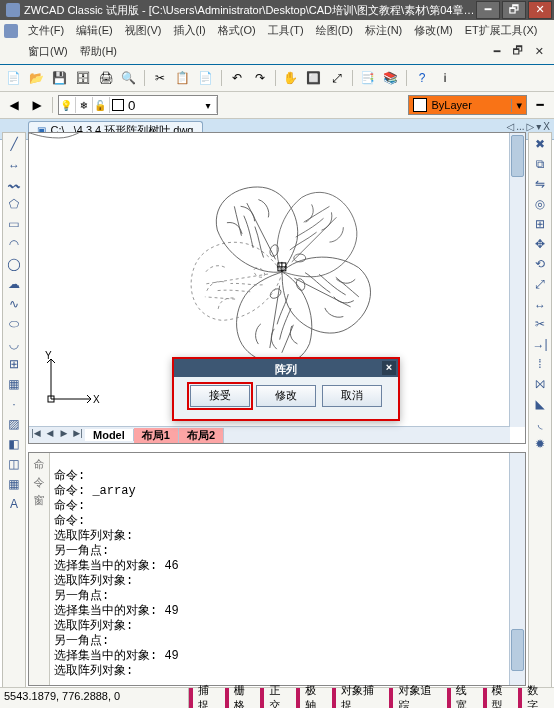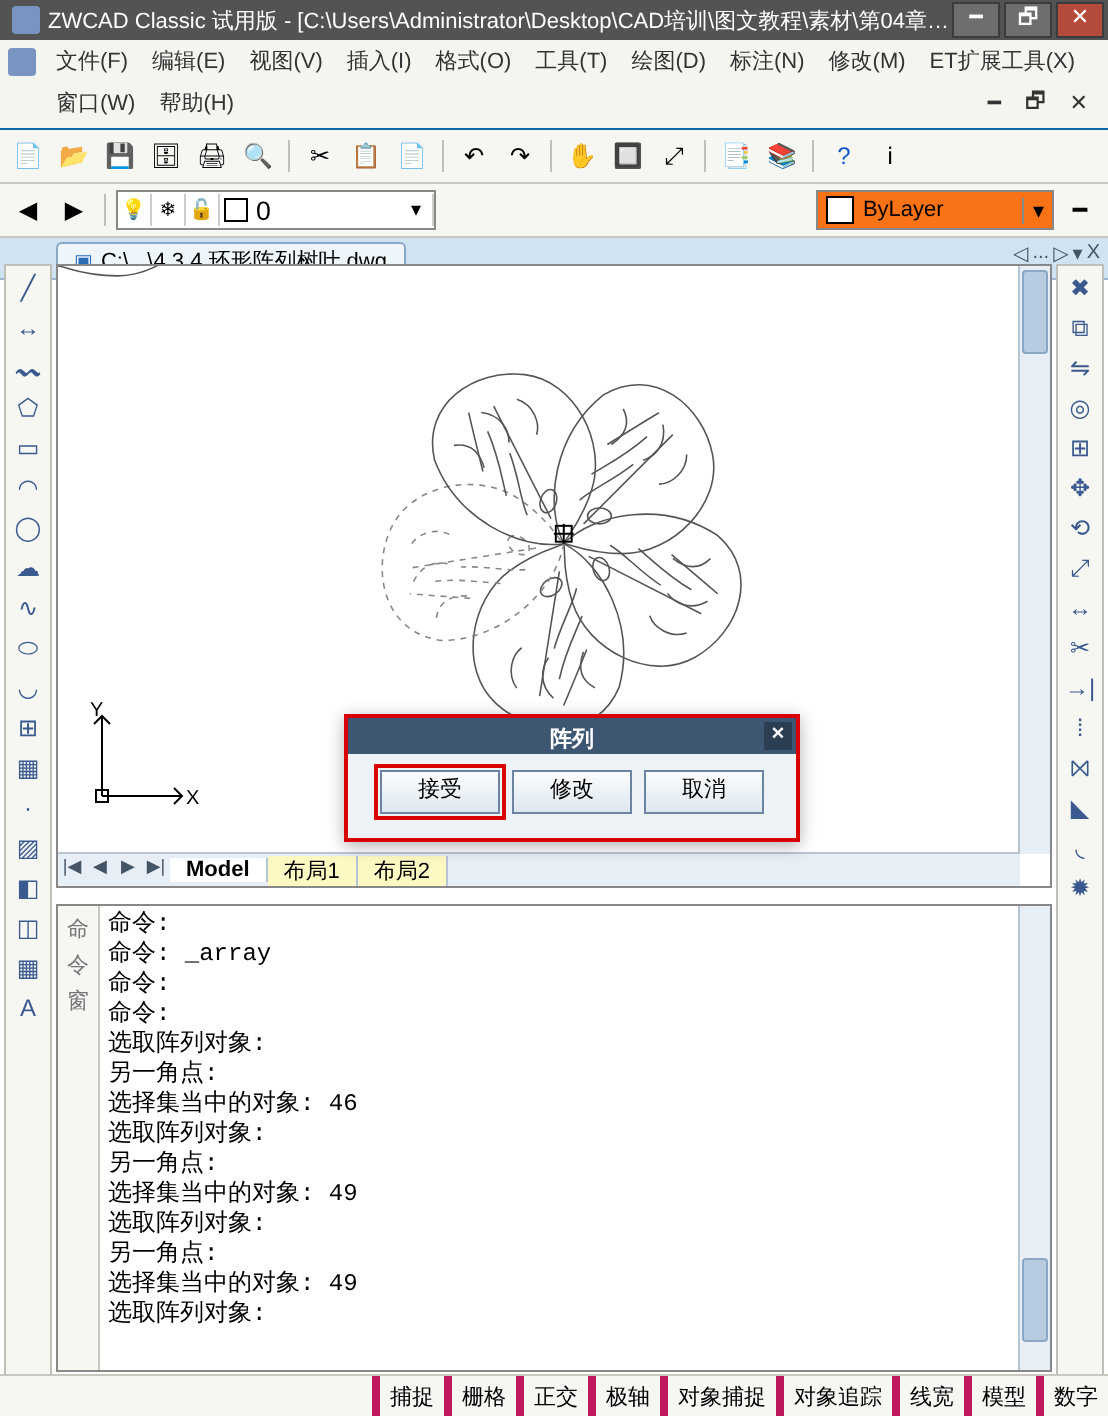--- a/index.html
+++ b/index.html
@@ -55,21 +55,21 @@
 .doc-tab .dwg-ic{color:#2d6db8;font-size:10px;}
 .doc-tabbar .tab-controls{position:absolute;right:4px;top:2px;display:flex;gap:2px;}
 .tab-controls span{font-size:10px;color:#456;}
 
 
 .canvas-wrap{position:absolute;left:28px;right:28px;top:132px;height:310px;border:1px solid #888;background:#fff;overflow:hidden;}
 .canvas-wrap .sb-v{position:absolute;right:0;top:0;bottom:16px;width:15px;background:#e7eef6;border-left:1px solid #b5c5d5;}
 .canvas-wrap .sb-v .thumb{position:absolute;left:1px;right:1px;top:2px;height:40px;background:#b7cce0;border:1px solid #8aa8c5;border-radius:2px;}
 .canvas-wrap .sb-h{position:absolute;left:0;right:15px;bottom:0;height:16px;background:#e7eef6;border-top:1px solid #b5c5d5;display:flex;align-items:center;}
 .sb-h .lt-btn{width:14px;height:14px;text-align:center;font-size:9px;color:#456;}
-.sb-h .layout-tab{padding:0 8px;border-right:1px solid #b5c5d5;font-size:11px;background:#fef9c3;}
+.sb-h .layout-tab{padding:0 8px;border-right:1px solid #b5c5d5;font-size:11px;background:#fca5a5;font-weight:bold;}
 .sb-h .layout-tab.active{background:#fff;font-weight:bold;}
 .sb-h .track{flex:1;position:relative;}
 
 
 .ucs{position:absolute;left:10px;bottom:30px;font-size:10px;color:#000;}
 .ucs svg{overflow:visible;}
 
 
 .drawing-svg{position:absolute;left:0;top:0;right:20px;bottom:20px;}
 
@@ -79,21 +79,21 @@
 .modal .dlg-title .dlg-close{position:absolute;right:2px;top:2px;width:14px;height:14px;background:#2b3e52;color:#fff;text-align:center;line-height:12px;font-weight:bold;font-size:11px;}
 .modal .dlg-body{padding:8px 6px;text-align:center;}
 .modal .dlg-msg{margin:6px 0 12px;}
 .modal .dlg-btns{display:flex;justify-content:center;gap:6px;margin-bottom:4px;}
 .modal .dlg-btn{width:58px;height:20px;line-height:18px;border:1px solid #6c83a1;background:linear-gradient(#fbfcfd,#dde7f0);text-align:center;}
 .modal .dlg-btn.primary{outline:2px solid var(--red);outline-offset:1px;}
 
 
 .cmd-wrap{position:absolute;left:28px;right:28px;top:452px;height:232px;border:1px solid #888;background:#fff;display:flex;}
 .cmd-left{width:20px;background:var(--toolbar);border-right:1px solid #c8c8c0;display:flex;flex-direction:column;align-items:center;gap:3px;padding-top:4px;font-size:11px;color:#777;}
-.cmd-text{flex:1;overflow:auto;padding:2px 4px;font-family:"SimSun","Courier New",monospace;font-size:12px;line-height:15px;white-space:pre;}
+.cmd-text{flex:1;overflow:auto;padding:16px 4px;font-family:"SimSun","Courier New",monospace;font-size:12px;line-height:15px;white-space:pre;}
 .cmd-wrap .sb-v{width:15px;background:#e7eef6;border-left:1px solid #b5c5d5;position:relative;}
 .cmd-wrap .sb-v .thumb{position:absolute;left:1px;right:1px;bottom:14px;height:40px;background:#b7cce0;border:1px solid #8aa8c5;border-radius:2px;}
 
 
 .statusbar{position:absolute;left:0;right:0;bottom:0;height:20px;background:var(--toolbar);border-top:1px solid #c8c8c0;display:flex;align-items:stretch;font-size:11px;}
 .statusbar .coord{flex:0 0 180px;border-right:1px solid #c0c0b8;padding:2px 4px;white-space:nowrap;}
 .statusbar .sflex{flex:1;}
 .statusbar .sbtn{border-left:4px solid #be185d;padding:2px 5px;display:flex;align-items:center;}
 </style>
 </head>
@@ -370,20 +370,21 @@
 另一角点:
 选择集当中的对象: 49
 选取阵列对象:
 </div>
   <div class="sb-v">
       <div class="thumb"></div>
     </div>
 </div>
 
 <div class="statusbar">
+  <div class="coord">5543.1879, 776.2888, 0</div>
   <div class="sflex"></div>
   <div class="sbtn">捕捉</div>
   <div class="sbtn">栅格</div>
   <div class="sbtn">正交</div>
   <div class="sbtn">极轴</div>
   <div class="sbtn">对象捕捉</div>
   <div class="sbtn">对象追踪</div>
   <div class="sbtn">线宽</div>
   <div class="sbtn">模型</div>
   <div class="sbtn">数字</div>

